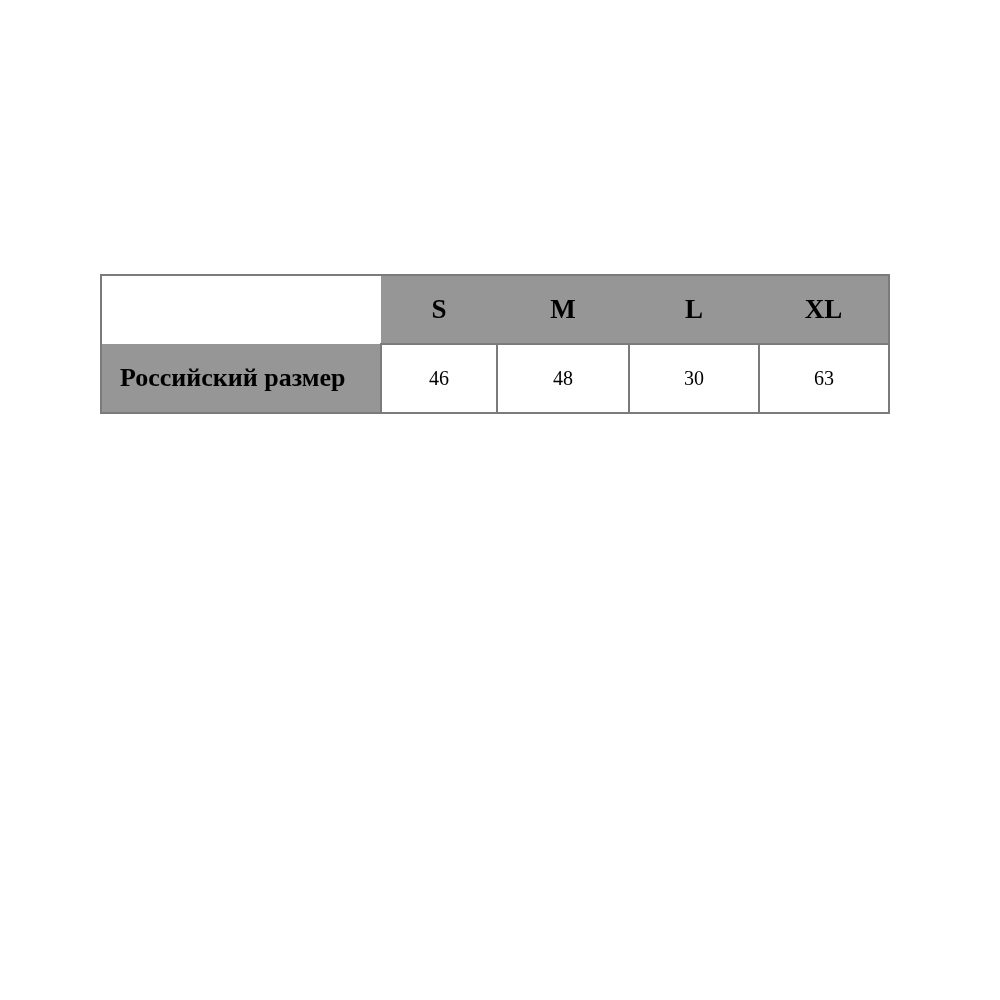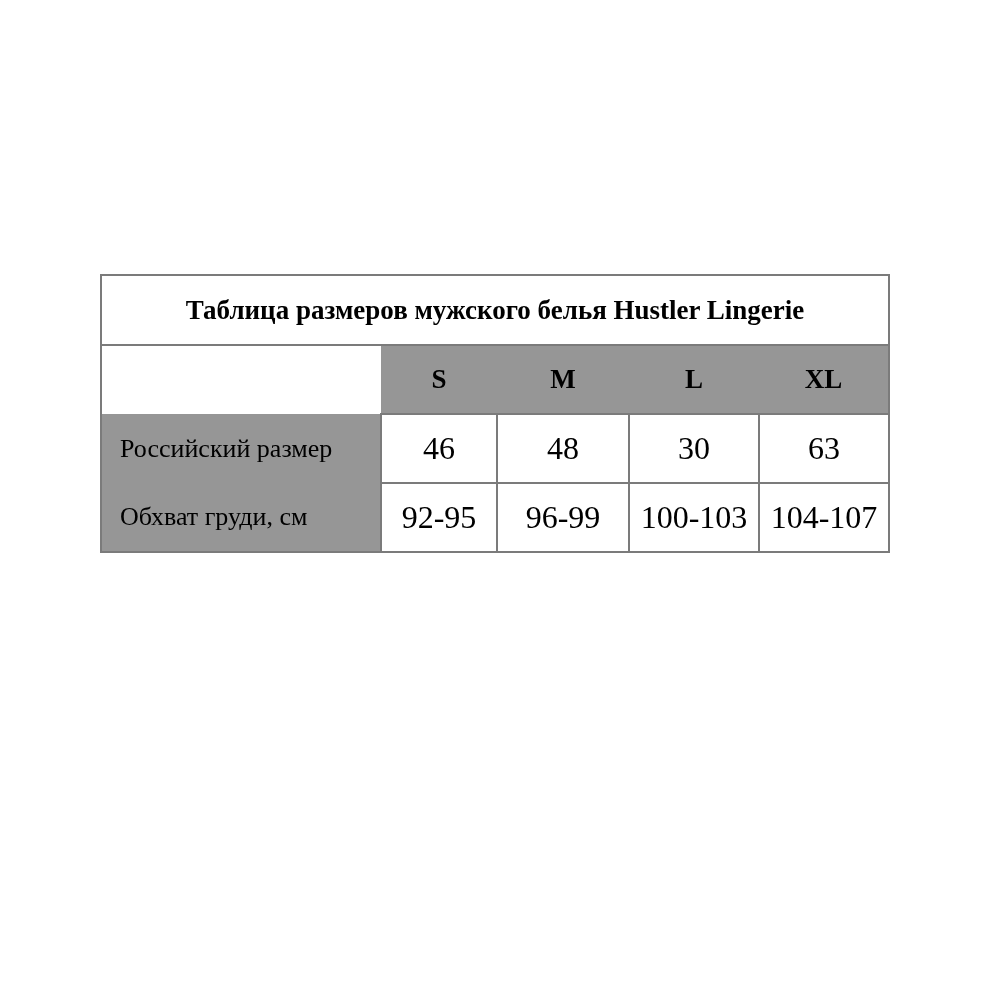--- a/index.html
+++ b/index.html
@@ -59,63 +59,53 @@
     border: none;
     text-align: center;
     font-weight: 700;
     font-size: 27px;
   }
   td.row-label-cell {
     background: var(--header-fill);
     border: none;
     text-align: left;
     padding-left: 18px;
-    font-weight: 400;
+    font-weight: 700;
     font-size: 26px;
   }
   td.value-cell {
     background: var(--cell-fill);
     border: 2px solid var(--border-color);
     text-align: center;
     font-weight: 400;
-    font-size: 32px;
+    font-size: 20px;
   }
 </style>
 </head>
 <body>
 
 <div class="canvas">
   <table class="size-chart">
     <colgroup>
       <col style="width:280px">
       <col style="width:116px">
       <col style="width:132px">
       <col style="width:130px">
       <col style="width:130px">
     </colgroup>
     <tbody>
-      <tr class="title-row">
-        <td class="title-cell" colspan="5">Таблица размеров мужского белья Hustler Lingerie</td>
-      </tr>
       <tr class="header-row">
         <td class="corner-cell"></td>
         <td class="size-header-cell">S</td>
         <td class="size-header-cell">M</td>
         <td class="size-header-cell">L</td>
         <td class="size-header-cell">XL</td>
       </tr>
       <tr class="data-row">
         <td class="row-label-cell">Российский размер</td>
         <td class="value-cell">46</td>
         <td class="value-cell">48</td>
         <td class="value-cell">30</td>
         <td class="value-cell">63</td>
       </tr>
-      <tr class="data-row">
-        <td class="row-label-cell">Обхват груди, см</td>
-        <td class="value-cell">92-95</td>
-        <td class="value-cell">96-99</td>
-        <td class="value-cell">100-103</td>
-        <td class="value-cell">104-107</td>
-      </tr>
     </tbody>
   </table>
 </div>
 
 </body></html>

